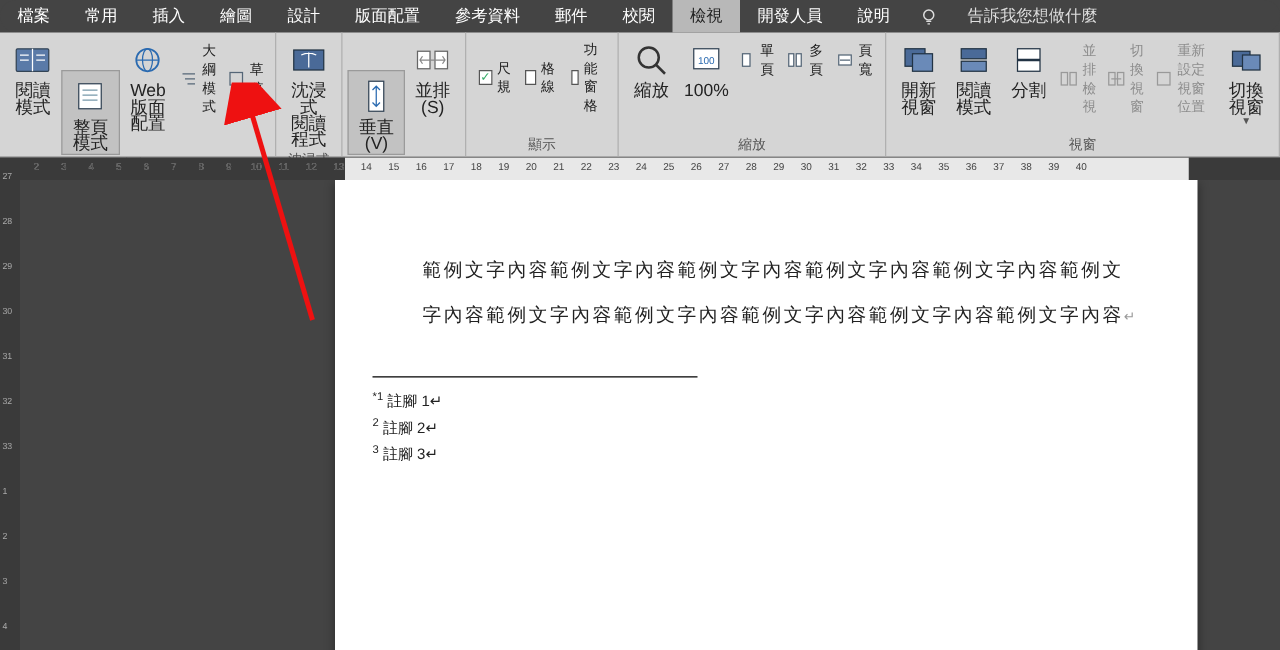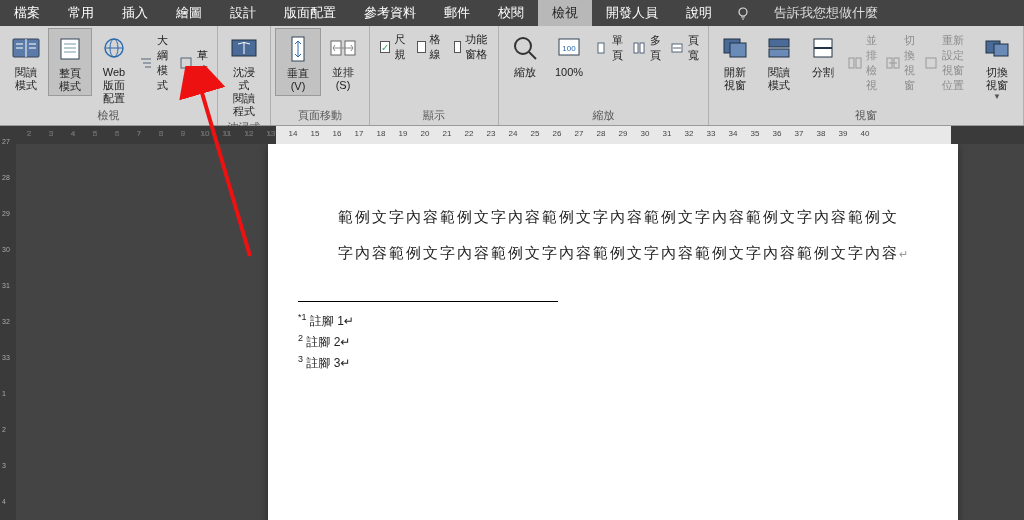--- a/index.html
+++ b/index.html
@@ -67,27 +67,27 @@
   }
   .bigbtn {
     display: flex;
     flex-direction: column;
     align-items: center;
     justify-content: flex-start;
     padding: 4px 6px 2px 6px;
     cursor: pointer;
     min-width: 44px;
   }
-  .bigbtn.active { background: #c2c2c2; border:1px solid #9a9a9a; }
+  .bigbtn.active { background: #c2c2c2; border:1px solid #9a9a9a;margin-top:28px; }
   .bigbtn .ic {
     width: 32px; height: 32px;
     display:flex;align-items:center;justify-content:center;
   }
   .bigbtn .lbl {
-    font-size: 11px;
+    font-size: 14px;
     text-align: center;
     line-height: 13px;
     margin-top: 2px;
     white-space: pre-line;
   }
   .smrow { display:flex; align-items:center; gap:4px; padding:1px 3px; cursor:pointer; font-size:11px;}
   .smrow .ic { width:16px;height:16px; display:flex;align-items:center;justify-content:center;}
   .stack { display:flex; flex-direction:row; justify-content:flex-start; gap:1px; padding-top:4px;}
   .stack.check { padding-top:2px; }
   .check { display:flex; align-items:center; gap:4px; font-size:11px; padding:2px 3px; cursor:pointer;}

